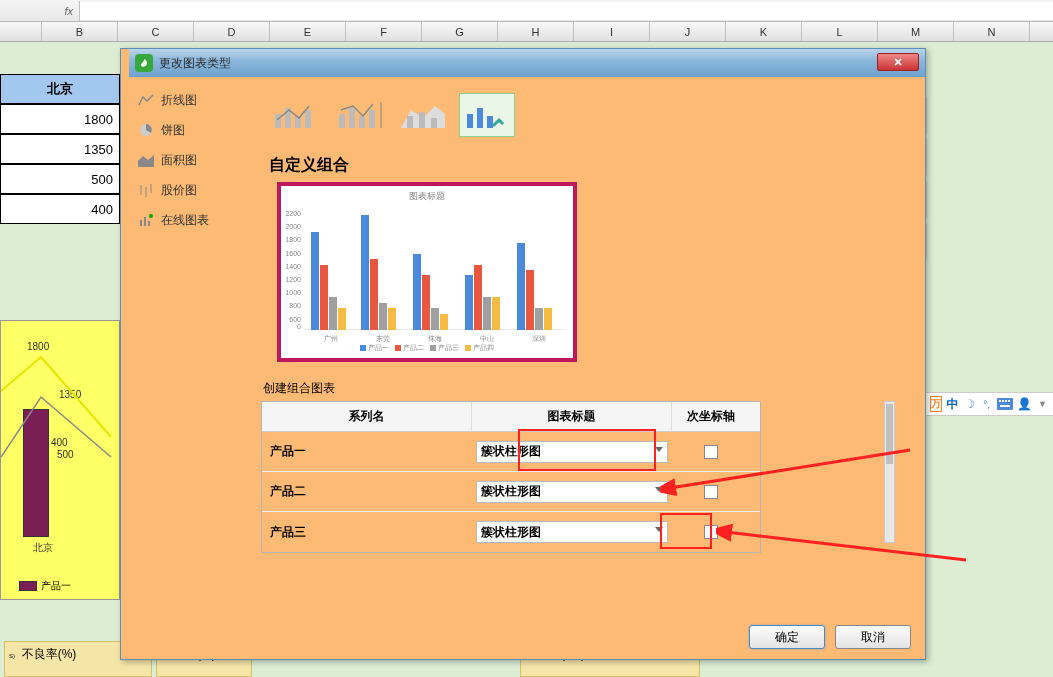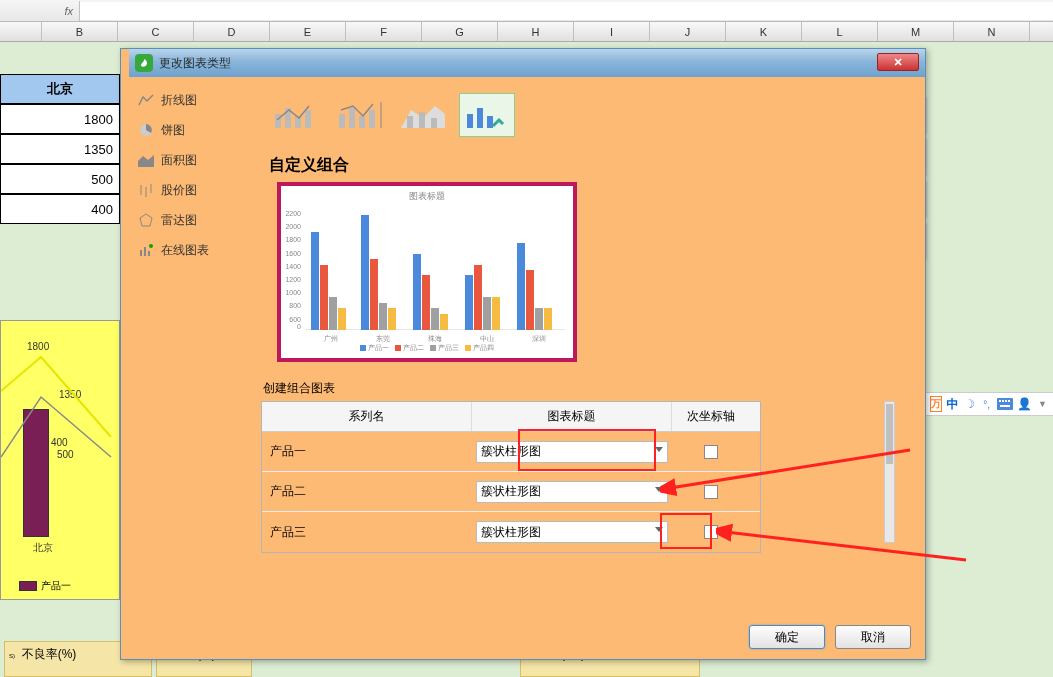--- a/index.html
+++ b/index.html
@@ -242,28 +242,20 @@
       </div>
     <div class="nav-item">
         <span class="nav-ico">
           <svg width="16" height="14" viewBox="0 0 16 14">
             <line x1="3" y1="2" x2="3" y2="12" stroke="#888"></line>
             <line x1="8" y1="4" x2="8" y2="14" stroke="#888"></line>
             <line x1="13" y1="1" x2="13" y2="10" stroke="#888"></line>
           </svg>
         </span>
         <span>股价图</span>
-      </div>
-    <div class="nav-item">
-        <span class="nav-ico">
-          <svg width="16" height="16" viewBox="0 0 16 16">
-            <polygon points="8,2 14,6 12,14 4,14 2,6" fill="none" stroke="#888"></polygon>
-          </svg>
-        </span>
-        <span>雷达图</span>
       </div>
     <div class="nav-item">
         <span class="nav-ico">
           <svg width="16" height="14" viewBox="0 0 16 14">
             <rect x="2" y="7" width="2" height="6" fill="#888"></rect>
             <rect x="6" y="4" width="2" height="9" fill="#888"></rect>
             <rect x="10" y="8" width="2" height="5" fill="#888"></rect>
             <circle cx="13" cy="3" r="2" fill="#0a0"></circle>
           </svg>
         </span>
@@ -378,21 +370,21 @@
           </div>
         <div class="pv-leg-item">
             <span class="pv-leg-sw" style="background:#f6bb42"></span>
             <span>产品四</span>
           </div>
       </div>
     </div>
 
     <div class="create-label">创建组合图表</div>
 
-    <div style="position:relative;">
+    <div style="position:relative;font-weight:bold;">
       <div class="combo-table">
         <div class="ct-head">
           <div class="ct-h c1">系列名</div>
           <div class="ct-h c2">图表标题</div>
           <div class="ct-h c3">次坐标轴</div>
         </div>
         <div class="ct-row">
           <div class="ct-c1">产品一</div>
           <div class="ct-c2">
               <div class="ct-sel">

